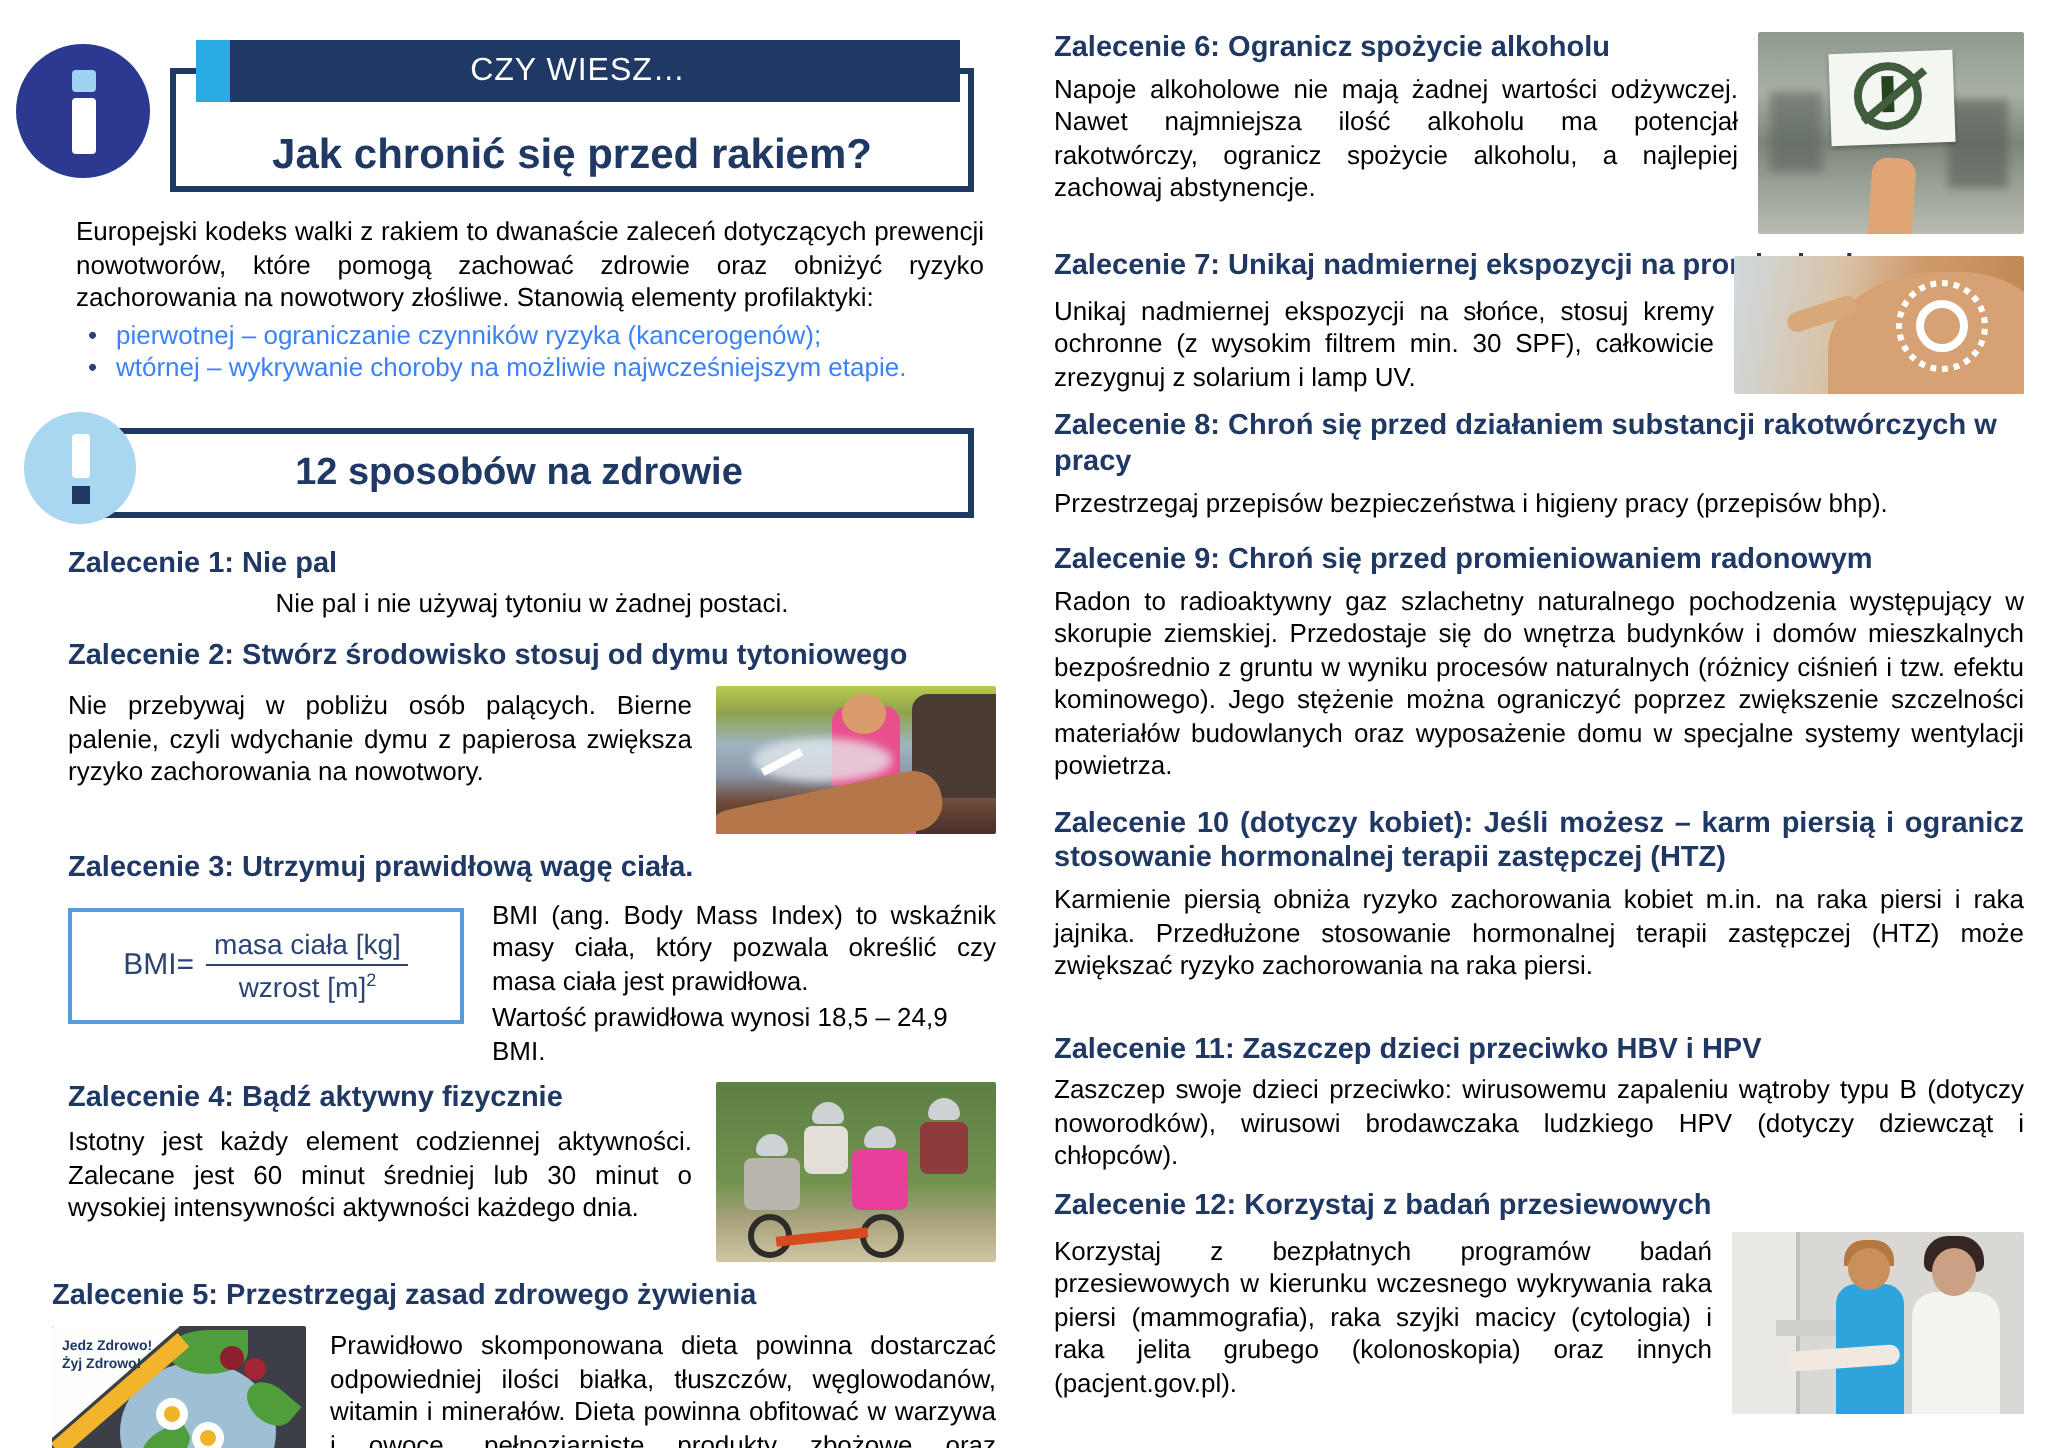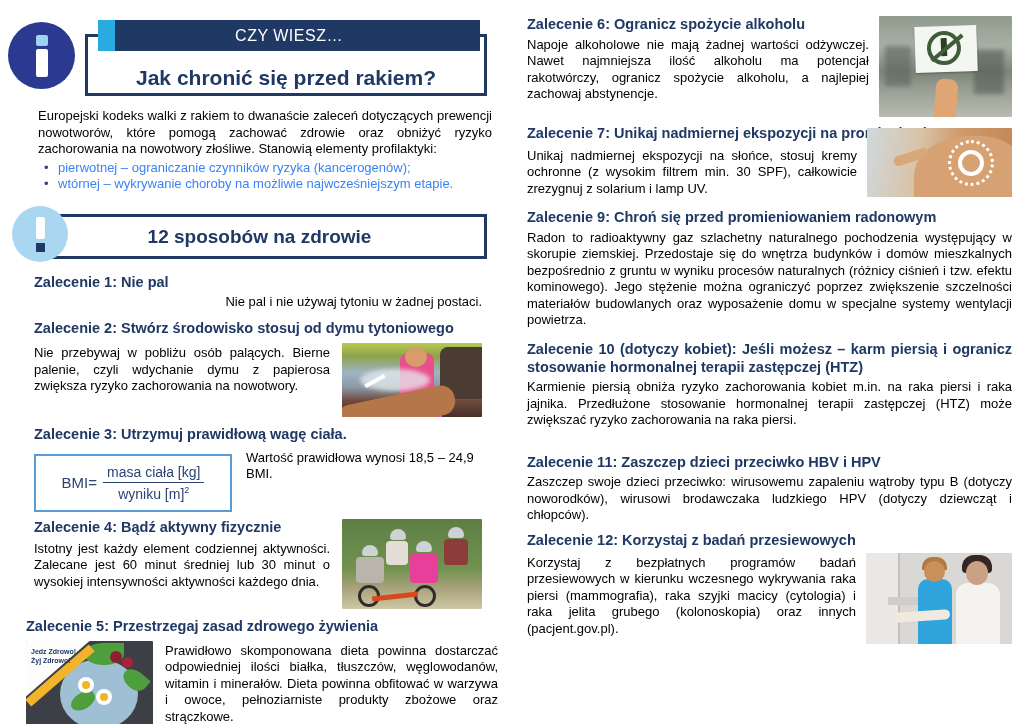--- a/index.html
+++ b/index.html
@@ -37,21 +37,21 @@
   .excl-badge { position:absolute; left:12px; top:0; width:56px; height:56px;
       border-radius:50%; background:#a9d7f1; z-index:2; }
   .excl-badge .stem { position:absolute; left:24px; top:11px; width:9px; height:22px;
       background:#ffffff; border-radius:2px; }
   .excl-badge .dot  { position:absolute; left:24px; top:37px; width:9px; height:9px; background:#1f3864; }
   .sect-box { position:absolute; left:32px; top:8px; width:455px; height:45px;
       border:3px solid #1f3864; display:flex; align-items:center; justify-content:center; }
   .sect-box .t { font-size:19px; font-weight:bold; color:#1f3864; }
 
   
-  .rec { margin:8px 30px 0 34px; }
+  .rec { margin:8px 14px 0 34px; }
   .rec .body-t { margin-top:2px; }
   .row { display:flex; align-items:flex-start; }
   .row .txt { flex:1; }
   .img { flex:none; border-radius:1px; position:relative; overflow:hidden; }
 
   
   .bmi-row { display:flex; align-items:flex-start; margin-top:4px; }
   .bmi-box { flex:none; width:198px; height:58px; border:2px solid #5b9bd5; margin:6px 14px 0 0;
       display:flex; align-items:center; justify-content:center; color:#2c4474; }
   .bmi-box .lbl { font-size:15px; margin-right:6px; }
@@ -164,21 +164,21 @@
         <div class="stem"></div>
           <div class="dot"></div>
       </div>
       <div class="sect-box">
         <div class="t">12 sposobów na zdrowie</div>
       </div>
     </div>
 
     <div class="rec">
       <div class="rec-h">Zalecenie 1: Nie pal</div>
-      <div class="body-t" style="text-align:right">Nie pal i nie używaj tytoniu w żadnej postaci.</div>
+      <div class="body-t" style="text-align:center">Nie pal i nie używaj tytoniu w żadnej postaci.</div>
     </div>
 
     <div class="rec" style="margin-top:10px">
       <div class="rec-h">Zalecenie 2: Stwórz środowisko stosuj od dymu tytoniowego</div>
       <div class="row" style="margin-top:5px">
         <div class="txt body-t">Nie przebywaj w pobliżu osób palących. Bierne palenie, czyli wdychanie dymu z papierosa zwiększa ryzyko zachorowania na nowotwory.</div>
         <div class="img img-car">
           <div class="seat"></div>
             <div class="girl"></div>
             <div class="head"></div>
@@ -190,24 +190,25 @@
       </div>
     </div>
 
     <div class="rec" style="margin-top:9px">
       <div class="rec-h">Zalecenie 3: Utrzymuj prawidłową wagę ciała.</div>
       <div class="bmi-row">
         <div class="bmi-box">
           <span class="lbl">BMI=</span>
           <span class="bmi-frac">
             <div class="num">masa ciała [kg]</div>
-            <div class="den"><span>wyniku [m]</span><sup>2</sup></div>
+            <div class="den"><span>wzrost [m]</span><sup>2</sup></div>
           </span>
         </div>
         <div class="txt">
+          <div class="body-t">BMI (ang. Body Mass Index) to wskaźnik masy ciała, który pozwala określić czy masa ciała jest prawidłowa.</div>
           <div class="body-t" style="text-align:left">Wartość prawidłowa wynosi 18,5 – 24,9 BMI.</div>
         </div>
       </div>
     </div>
 
     <div class="rec" style="margin-top:7px">
       <div class="row">
         <div class="txt">
           <div class="rec-h">Zalecenie 4: Bądź aktywny fizycznie</div>
           <div class="body-t" style="margin-top:4px">Istotny jest każdy element codziennej aktywności. Zalecane jest 60 minut średniej lub 30 minut o wysokiej intensywności aktywności każdego dnia.</div>
@@ -284,20 +285,24 @@
         <div class="txt body-t">Unikaj nadmiernej ekspozycji na słońce, stosuj kremy ochronne (z wysokim filtrem min. 30 SPF), całkowicie zrezygnuj z solarium i lamp UV.</div>
         <div class="img img-sun" style="margin-top:-18px">
           <div class="shoulder"></div>
             <div class="rays"></div>
             <div class="ring"></div>
             <div class="fing"></div>
         </div>
       </div>
     </div>
 
+    <div class="rec sp8">
+      <div class="rec-h">Zalecenie 8: Chroń się przed działaniem substancji rakotwórczych w pracy</div>
+      <div class="body-t" style="text-align:left; margin-top:3px">Przestrzegaj przepisów bezpieczeństwa i higieny pracy (przepisów bhp).</div>
+    </div>
 
     <div class="rec sp12">
       <div class="rec-h">Zalecenie 9: Chroń się przed promieniowaniem radonowym</div>
       <div class="body-t" style="margin-top:3px">Radon to radioaktywny gaz szlachetny naturalnego pochodzenia występujący w skorupie ziemskiej. Przedostaje się do wnętrza budynków i domów mieszkalnych bezpośrednio z gruntu w wyniku procesów naturalnych (różnicy ciśnień i tzw. efektu kominowego). Jego stężenie można ograniczyć poprzez zwiększenie szczelności materiałów budowlanych oraz wyposażenie domu w specjalne systemy wentylacji powietrza.</div>
     </div>
 
     <div class="rec sp12">
       <div class="rec-h" style="text-align:justify">Zalecenie 10 (dotyczy kobiet): Jeśli możesz – karm piersią i ogranicz stosowanie hormonalnej terapii zastępczej (HTZ)</div>
       <div class="body-t" style="margin-top:3px">Karmienie piersią obniża ryzyko zachorowania kobiet m.in. na raka piersi i raka jajnika. Przedłużone stosowanie hormonalnej terapii zastępczej (HTZ) może zwiększać ryzyko zachorowania na raka piersi.</div>
     </div>

